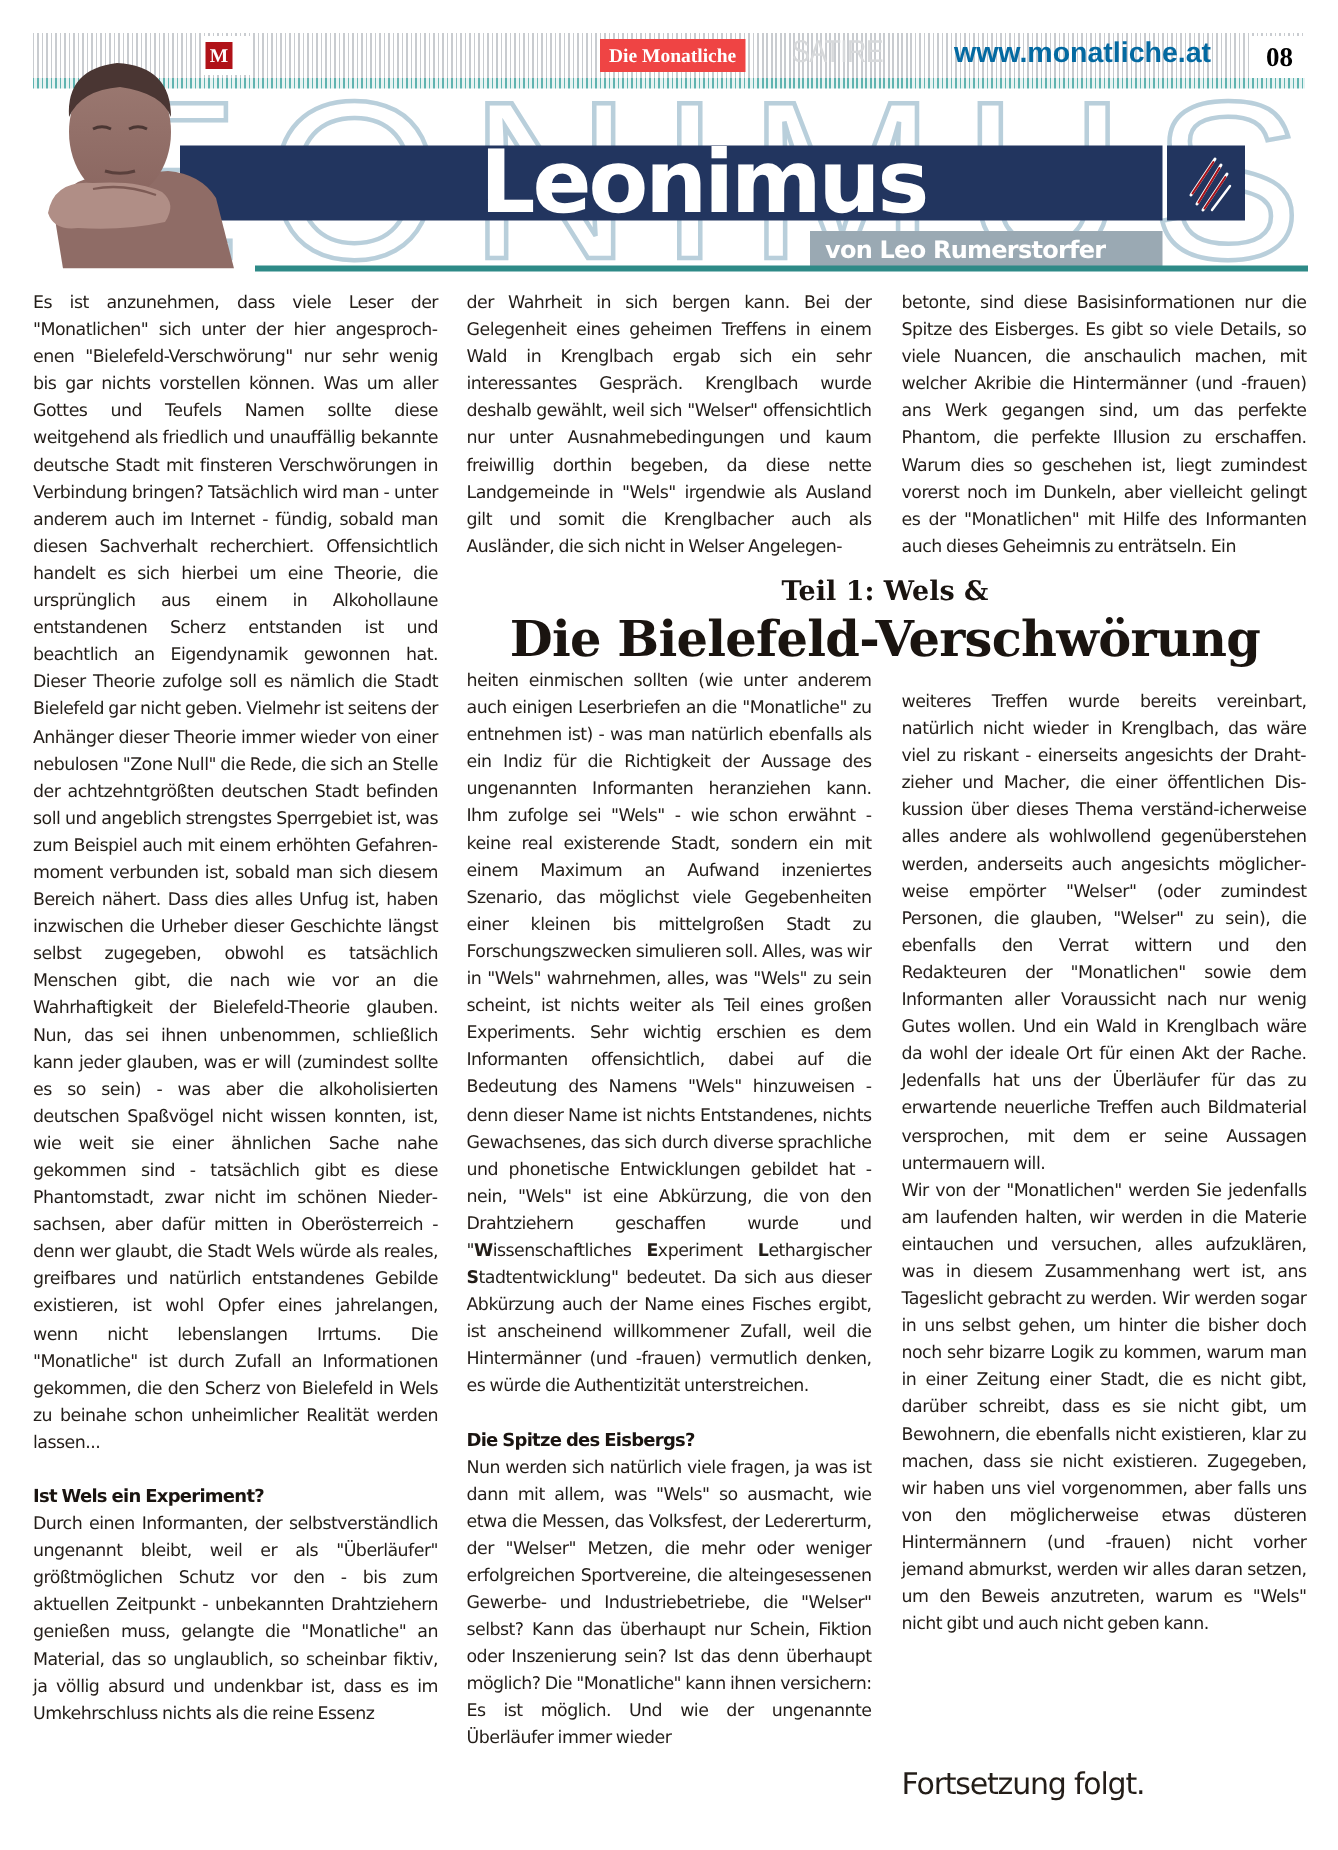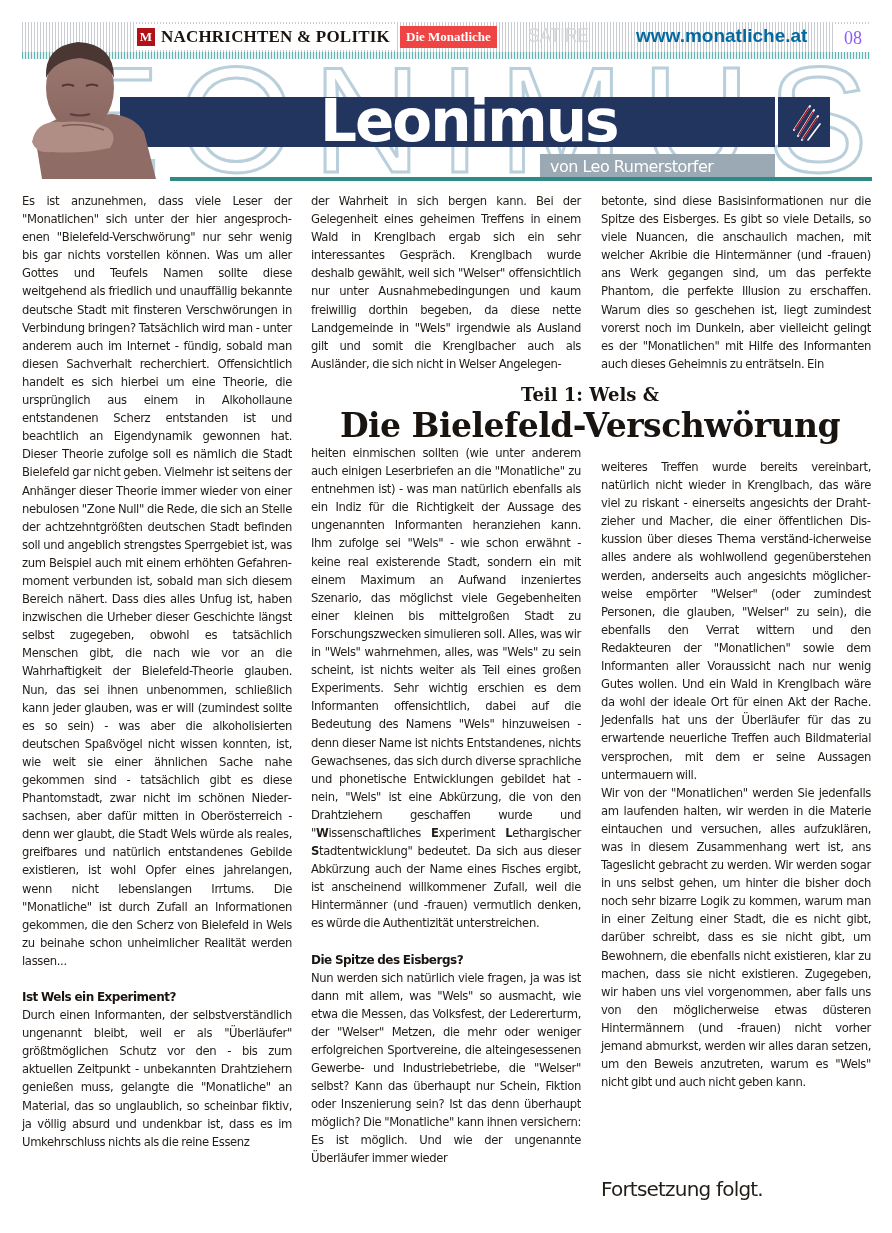--- a/index.html
+++ b/index.html
@@ -35,21 +35,21 @@
   .satire {
     position: absolute; left: 528px; top: 23px; font-family: "Liberation Sans", sans-serif; font-size: 21px;
     color: #d7d9db; letter-spacing: -0.5px; transform: scaleX(0.85); transform-origin: left center;
   }
   .site-url {
     position: absolute; left: 636px; top: 25px; font-family: "Liberation Sans", sans-serif; font-weight: bold;
     font-size: 19px; color: #0369a1;
   }
   .page-num {
     position: absolute; left: 833px; top: 24px; width: 40px; height: 28px; background: #fff;
-    font-family: "Liberation Serif", serif; font-weight: normal; font-size: 18px; color: #8b5cf6;
+    font-family: "Liberation Serif", serif; font-weight: bold; font-size: 18px; color: #000000;
     display: flex; align-items: center; justify-content: center;
   }
 
   
   .bg-letters {
     position: absolute; left: 60px; top: 58px; width: 830px; height: 125px; overflow: hidden;
     font-family: "Liberation Sans", sans-serif; font-size: 150px; line-height: 125px; letter-spacing: 18px;
     color: transparent; -webkit-text-stroke: 3px #b9cfdb; white-space: nowrap;
   }
   .title-bar {
@@ -58,21 +58,21 @@
   .title-text {
     position: absolute; left: 320px; top: 88px; font-family: "DejaVu Sans", sans-serif; font-weight: bold;
     font-size: 58px; line-height: 66px; color: #ffffff; letter-spacing: -2px; text-align: right;
   }
   .claw-box {
     position: absolute; left: 778px; top: 97px; width: 52px; height: 50px; background: #22355f;
     display: flex; align-items: center; justify-content: center;
   }
   .byline {
     position: absolute; left: 540px; top: 154px; width: 235px; height: 24px; background: #9aa9b3;
-    color: #fff; font-family: "DejaVu Sans", sans-serif; font-weight: normal; font-size: 16px;
+    color: #fff; font-family: "DejaVu Sans", sans-serif; font-weight: bold; font-size: 16px;
     display: flex; align-items: center; padding-left: 10px; letter-spacing: -0.5px;
   }
   .banner-rule {
     position: absolute; left: 170px; top: 177px; width: 702px; height: 4px; background: #2e8a87;
   }
   .photo {
     position: absolute; left: 22px; top: 22px; width: 150px; height: 157px;
   }
 
   
@@ -107,21 +107,20 @@
   }
 </style>
 </head>
 <body>
 
 <div class="strip"></div>
 <div class="strip-teal"></div>
 
 <div class="section-label">
   <span class="m-logo">M</span>
-  <span class="section-text">NACHRICHTEN &amp; POLITIK</span>
 </div>
 <div class="brand-badge">Die Monatliche</div>
 <div class="satire">SATIRE</div>
 <div class="site-url">www.monatliche.at</div>
 <div class="page-num">08</div>
 
 <div class="bg-letters">EONIMUS</div>
 <div class="title-bar"></div>
 <div class="title-text">Leonimus</div>
 <div class="claw-box">

